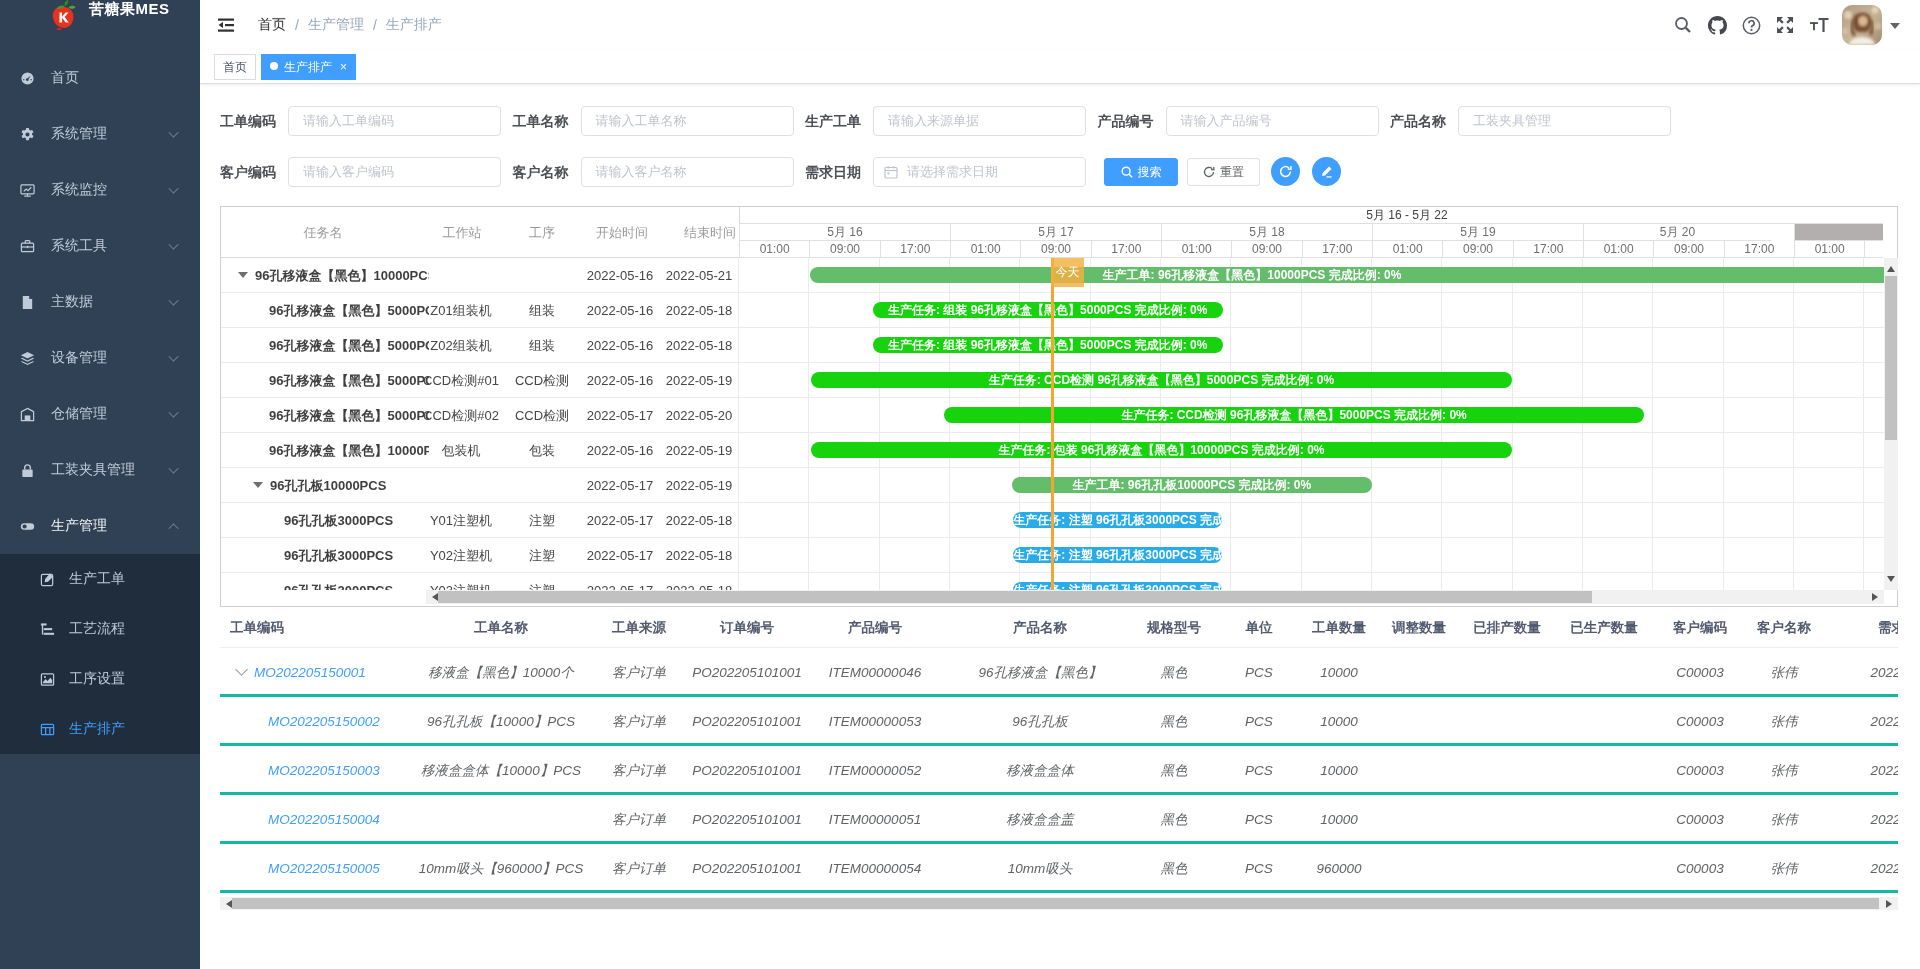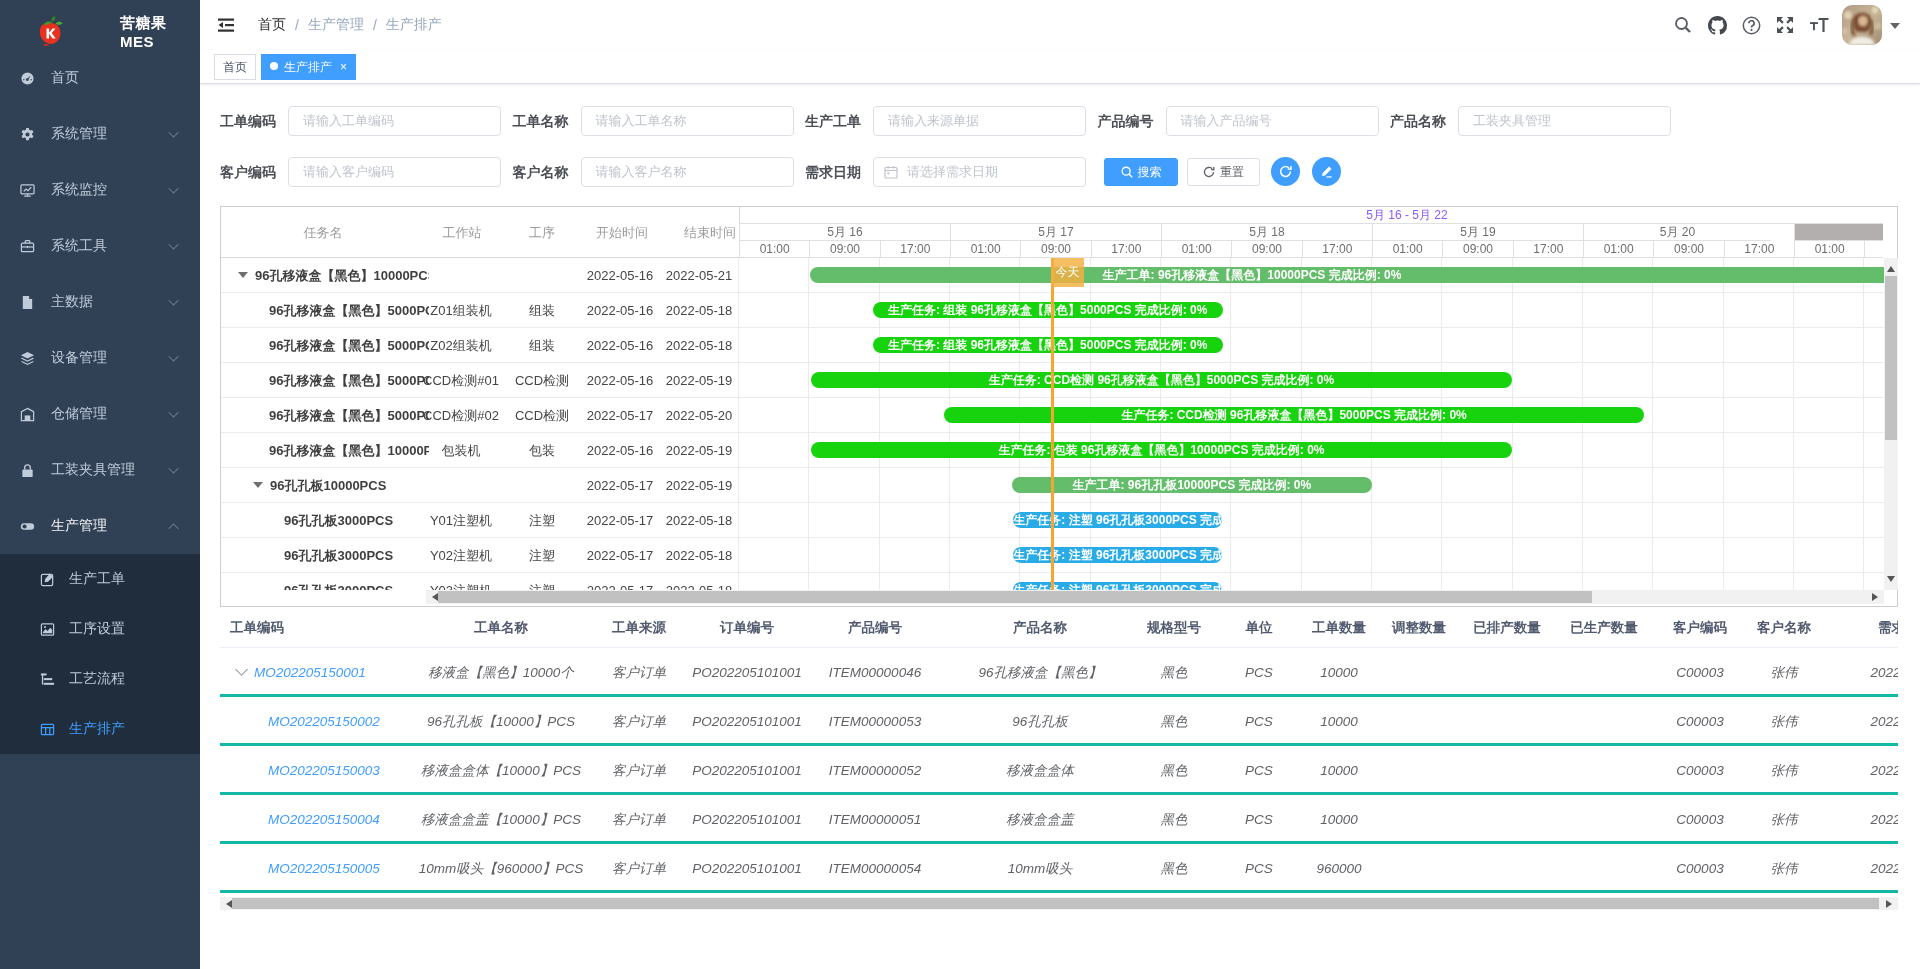--- a/index.html
+++ b/index.html
@@ -2,21 +2,21 @@
 <html><head>
 <meta charset="utf-8">
 <style>
   * { margin:0; padding:0; box-sizing:border-box; }
   html,body { width:1920px; height:969px; overflow:hidden; background:#fff;
     font-family:"Liberation Sans", sans-serif; -webkit-font-smoothing:antialiased; }
   #app { position:relative; width:1920px; height:969px; }
 
   
   .sidebar { position:absolute; left:0; top:0; width:200px; height:969px; background:#304156; z-index:5; }
-  .logo-row { height:50px; display:flex; align-items:flex-end; padding-left:36px;gap:44px; }
+  .logo-row { height:50px; display:flex; align-items:flex-start; padding-left:49px; }
   .logo-title { color:#fff; font-weight:bold; font-size:15px; margin-left:12px; letter-spacing:.5px; }
   .menu-item { position:relative; height:56px; display:flex; align-items:center; color:#bfcbd9; font-size:14px; cursor:pointer; }
   .menu-item .mi-icon { position:absolute; left:20px; width:15px; height:15px; display:flex; align-items:center; justify-content:center; }
   .menu-item .mi-label { position:absolute; left:51px; white-space:nowrap; }
   .menu-item .mi-arrow { position:absolute; right:22px; width:9px; height:9px; border-right:1.6px solid #7d8aa0; border-bottom:1.6px solid #7d8aa0; transform:rotate(45deg) scale(.8); margin-top:-4px; }
   .menu-item.open { color:#f4f4f5; }
   .menu-item.open .mi-arrow { transform:rotate(225deg) scale(.8); margin-top:5px; }
   .submenu { background:#1f2d3d; }
   .submenu .menu-item { height:50px; }
   .submenu .mi-icon { left:40px !important; }
@@ -55,21 +55,21 @@
   .btn-primary { background:#409eff; color:#fff; border:1px solid #409eff; }
   .btn-plain { background:#fff; color:#5d6065; border:1px solid #dcdfe6; }
   .btn svg { margin-right:5px; }
   .btn-circle { position:absolute; width:29px; height:29px; border-radius:50%; background:#409eff; color:#fff; display:flex; align-items:center; justify-content:center; cursor:pointer; }
 
   
   .gantt-box { position:absolute; left:220px; top:206px; width:1678px; height:401px; border:1px solid #cecece; background:#fff; }
   .g-grid-header { position:absolute; left:0; top:0; width:518px; height:51px; border-bottom:1px solid #d8d8d8; }
   .g-grid-header .gh-cell { position:absolute; top:0; height:51px; line-height:51px; text-align:center; color:#9c9c9c; font-size:13px; transform:translateX(-50%); white-space:nowrap; }
   .g-tl-header { position:absolute; left:518px; top:0; right:14px; height:51px; overflow:hidden; }
-  .g-range-row { position:absolute; left:0; top:0; width:100%; height:17px; border-left:1px solid #d8d8d8; border-bottom:1px solid #e0e0e0; text-align:center; font-size:12px; color:#8b5cf6; line-height:16px; }
+  .g-range-row { position:absolute; left:0; top:0; width:100%; height:17px; border-left:1px solid #d8d8d8; border-bottom:1px solid #e0e0e0; text-align:center; font-size:12px; color:#404040; line-height:16px; }
   .g-day-row, .g-hour-row { position:absolute; left:0; width:2000px; height:17px; }
   .g-day-row { top:17px; }
   .g-hour-row { top:34px; border-bottom:1px solid #d8d8d8; }
   .g-day-cell, .g-hour-cell { position:absolute; top:0; height:17px; line-height:16px; text-align:center; font-size:12px; color:#6e6e6e; border-left:1px solid #e0e0e0; border-bottom:1px solid #e0e0e0; }
   .g-day-cell.weekend { background:#b3afaf; color:#6e6e6e; }
   .g-body { position:absolute; left:0; top:51px; width:1664px; height:332px; overflow:hidden; }
   .g-row-line { position:absolute; left:0; width:1664px; height:1px; background:#ebebeb; }
   .g-vline { position:absolute; top:0; width:1px; height:332px; background:#ebebeb; }
   .g-grid-row { position:absolute; left:0; width:518px; height:35px; }
   .g-cell { position:absolute; top:0; height:35px; line-height:35px; font-size:13px; color:#454545; white-space:nowrap; }
@@ -220,37 +220,37 @@
               <svg width="15" height="15" viewBox="0 0 16 16" fill="none" stroke="#bfcbd9" stroke-width="1.3">
                 <rect x="1.5" y="2.5" width="12" height="12" rx="1.5"></rect>
                 <path d="M10.5 1.5 14 5 8.5 10.5 5 11 5.5 7.5z" fill="#bfcbd9" stroke="none"></path>
               </svg>
             </span>
     <span class="mi-label">生产工单</span>
   </div>
           <div class="menu-item">
     <span class="mi-icon">
               <svg width="15" height="15" viewBox="0 0 16 16" fill="#bfcbd9">
-                <rect x="1.5" y="2" width="13" height="12" rx="1" fill="none" stroke="#bfcbd9" stroke-width="1.3"></rect>
-                <path d="M3 11 6 7.5 8 9.5 11 6 13 8.5V12H3z"></path>
-                <circle cx="5.3" cy="5.3" r="1.1"></circle>
-              </svg>
-            </span>
-    <span class="mi-label">工序设置</span>
-  </div>
-          <div class="menu-item">
-    <span class="mi-icon">
-              <svg width="15" height="15" viewBox="0 0 16 16" fill="#bfcbd9">
                 <rect x="1" y="1.5" width="6" height="2.2"></rect>
                 <rect x="4" y="6.5" width="9" height="2.2"></rect>
                 <rect x="4" y="11.5" width="11" height="2.2"></rect>
                 <rect x="2" y="2.5" width="1.4" height="11"></rect>
               </svg>
             </span>
     <span class="mi-label">工艺流程</span>
+  </div>
+          <div class="menu-item">
+    <span class="mi-icon">
+              <svg width="15" height="15" viewBox="0 0 16 16" fill="#bfcbd9">
+                <rect x="1.5" y="2" width="13" height="12" rx="1" fill="none" stroke="#bfcbd9" stroke-width="1.3"></rect>
+                <path d="M3 11 6 7.5 8 9.5 11 6 13 8.5V12H3z"></path>
+                <circle cx="5.3" cy="5.3" r="1.1"></circle>
+              </svg>
+            </span>
+    <span class="mi-label">工序设置</span>
   </div>
           <div class="menu-item active">
     <span class="mi-icon">
               <svg width="15" height="15" viewBox="0 0 16 16" fill="none" stroke="#409eff" stroke-width="1.3">
                 <rect x="1.5" y="2.5" width="13" height="11" rx="1"></rect>
                 <line x1="1.5" y1="6" x2="14.5" y2="6"></line>
                 <line x1="6" y1="6" x2="6" y2="13.5"></line>
                 <line x1="10.5" y1="6" x2="10.5" y2="13.5"></line>
               </svg>
             </span>
@@ -659,21 +659,20 @@
         <div class="mt-cell center-c" style="left:1119px">10000</div>
         <div class="mt-cell center-c" style="left:1199px"></div>
         <div class="mt-cell center-c" style="left:1287px"></div>
         <div class="mt-cell center-c" style="left:1384px"></div>
         <div class="mt-cell center-c" style="left:1480px">C00003</div>
         <div class="mt-cell center-c" style="left:1564px">张伟</div>
         <div class="mt-cell center-c" style="left:1685px">2022-05-21</div>
       </div>
       <div class="mt-row">
         <div class="mt-cell" style="left:48px"><span class="mt-link">MO202205150004</span></div>
-        <div class="mt-cell center-c" style="left:281px">移液盒盒盖【10000】PCS</div>
         <div class="mt-cell center-c" style="left:419px">客户订单</div>
         <div class="mt-cell center-c" style="left:527px">PO202205101001</div>
         <div class="mt-cell center-c" style="left:655px">ITEM00000051</div>
         <div class="mt-cell center-c" style="left:820px">移液盒盒盖</div>
         <div class="mt-cell center-c" style="left:954px">黑色</div>
         <div class="mt-cell center-c" style="left:1039px">PCS</div>
         <div class="mt-cell center-c" style="left:1119px">10000</div>
         <div class="mt-cell center-c" style="left:1199px"></div>
         <div class="mt-cell center-c" style="left:1287px"></div>
         <div class="mt-cell center-c" style="left:1384px"></div>

